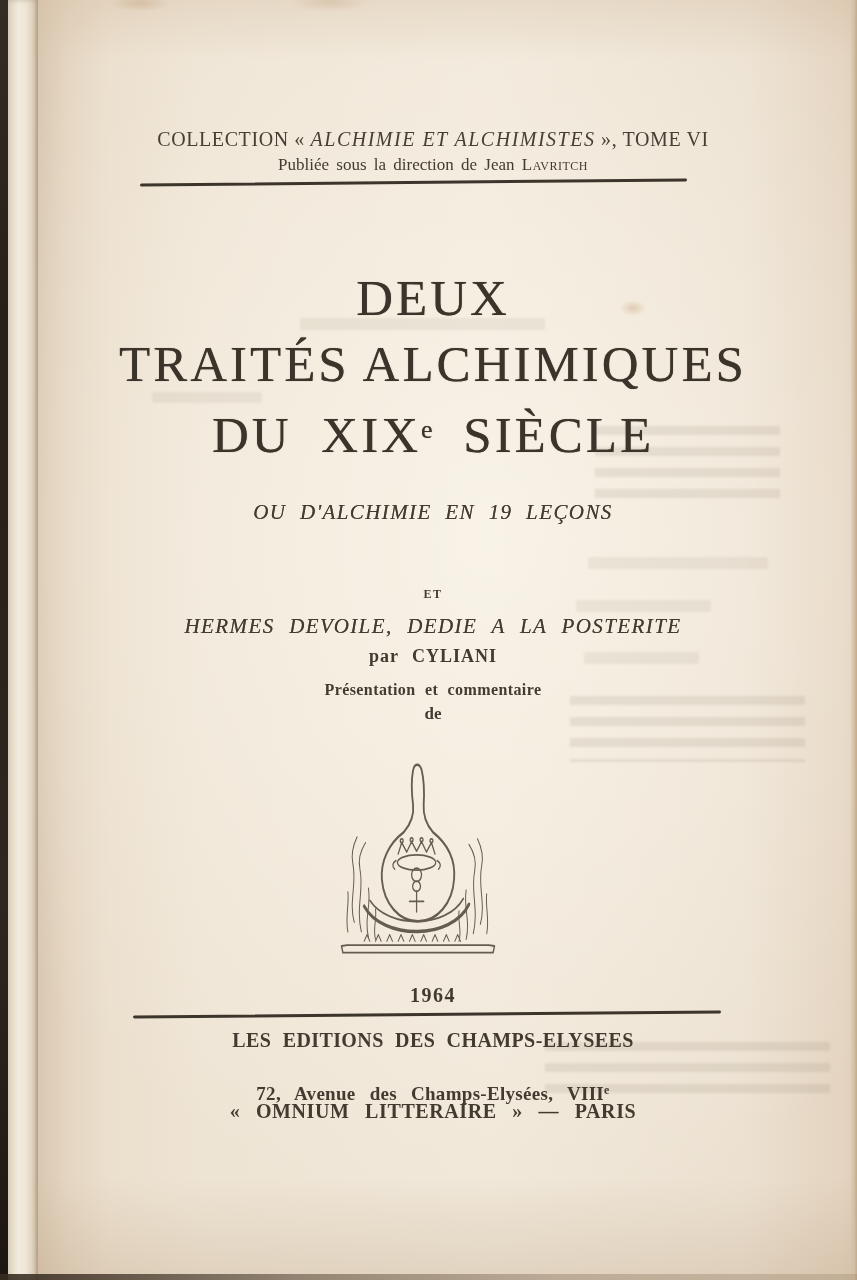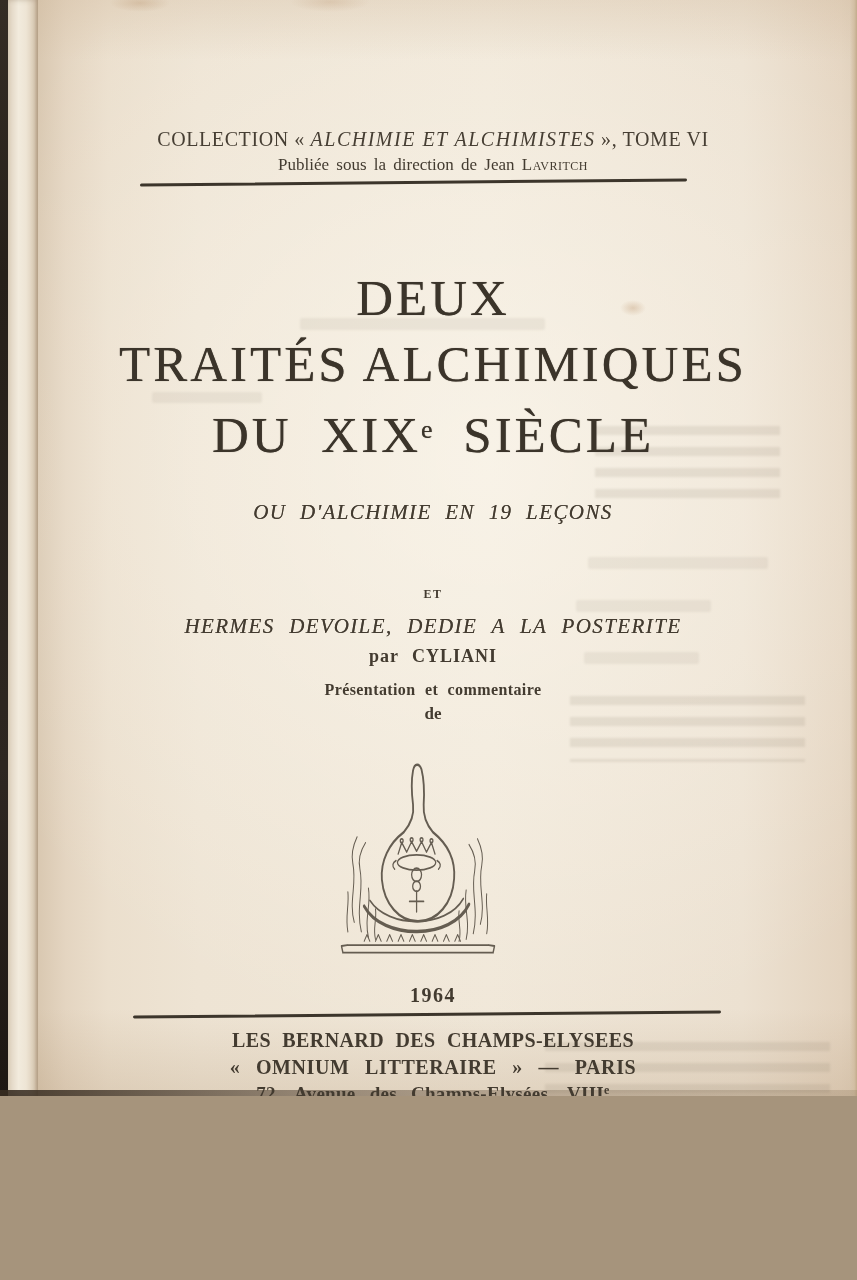--- a/index.html
+++ b/index.html
@@ -1,17 +1,17 @@
 <!DOCTYPE html>
 <html><head>
 <meta charset="utf-8">
 <style>
   html,body{margin:0;padding:0;background:#a6947c;}
   .scan{
-    position:relative;width:857px;height:1096px;overflow:hidden;
+    position:relative;width:857px;height:1280px;overflow:hidden;
     font-family:"Liberation Serif","DejaVu Serif",serif;
     background:#d946ef;
   }
   
   .edge-dark{position:absolute;left:0;top:0;width:8px;height:100%;
     background:linear-gradient(180deg,#352d25,#262019 25%,#2e2721 70%,#1d1712);}
   .edge-paper{position:absolute;left:8px;top:0;width:30px;height:100%;
     background:linear-gradient(90deg,#ddd0bd,#f2ebdd 35%,#eee5d5 60%,#dccdb8 88%,#c6b298);
     box-shadow:inset -2px 0 5px rgba(130,105,80,.35);}
   .page{position:absolute;left:38px;top:0;right:0;bottom:0;
@@ -56,21 +56,21 @@
     text-shadow:0 0 .5px rgba(67,59,48,.8);}
   .byline2{top:646px;font-size:18px;font-weight:bold;letter-spacing:1px;word-spacing:8px;}
   .comm1{top:681px;font-size:16px;font-weight:bold;letter-spacing:.4px;word-spacing:5px;}
   .comm2{top:704px;font-size:17px;font-weight:bold;}
   .comm3{top:722px;font-size:19px;font-weight:bold;letter-spacing:1px;word-spacing:9px;}
 
   .emblem{position:absolute;left:300px;top:761px;width:170px;height:204px;}
   .year{top:984px;font-size:20px;font-weight:bold;letter-spacing:1.5px;}
 
   .pub1{top:1029px;font-size:20px;font-weight:bold;letter-spacing:.4px;word-spacing:6px;}
-  .pub2{top:1056px;font-size:20px;font-weight:bold;letter-spacing:.6px;word-spacing:10px;}
+  .pub2{top:1100px;font-size:20px;font-weight:bold;letter-spacing:.6px;word-spacing:10px;}
   .pub3{top:1083px;font-size:19px;font-weight:bold;letter-spacing:.3px;word-spacing:9px;}
 
   
   .ghost{position:absolute;filter:blur(1.1px);opacity:.6;pointer-events:none;
     background:repeating-linear-gradient(180deg,rgba(122,110,92,.22) 0 9px,rgba(122,110,92,0) 9px 21px);}
   .ghost.one{background:rgba(122,110,92,.17);border-radius:3px;}
 </style>
 </head>
 <body>
 
@@ -155,18 +155,18 @@
       </g>
       <g stroke-width="2">
         <path d="M14 202 H226 M20 194 H220 M14 202 L12 195 L20 194 M226 202 L228 195 L220 194"></path>
       </g>
     </svg>
 
     <div class="line year">1964</div>
 
     <div class="rule rule2" style="background: rgb(60, 53, 43);"></div>
 
-    <div class="line pub1">LES BERNARD DES CHAMPS-ELYSEES</div>
+    <div class="line pub1">LES EDITIONS DES CHAMPS-ELYSEES</div>
     <div class="line pub2">« OMNIUM LITTERAIRE » — PARIS</div>
     <div class="line pub3"><span>72, Avenue des Champs-Elysées, VIII</span><span class="sup-small">e</span></div>
 
   </div>
 </div>
 
 </body></html>

